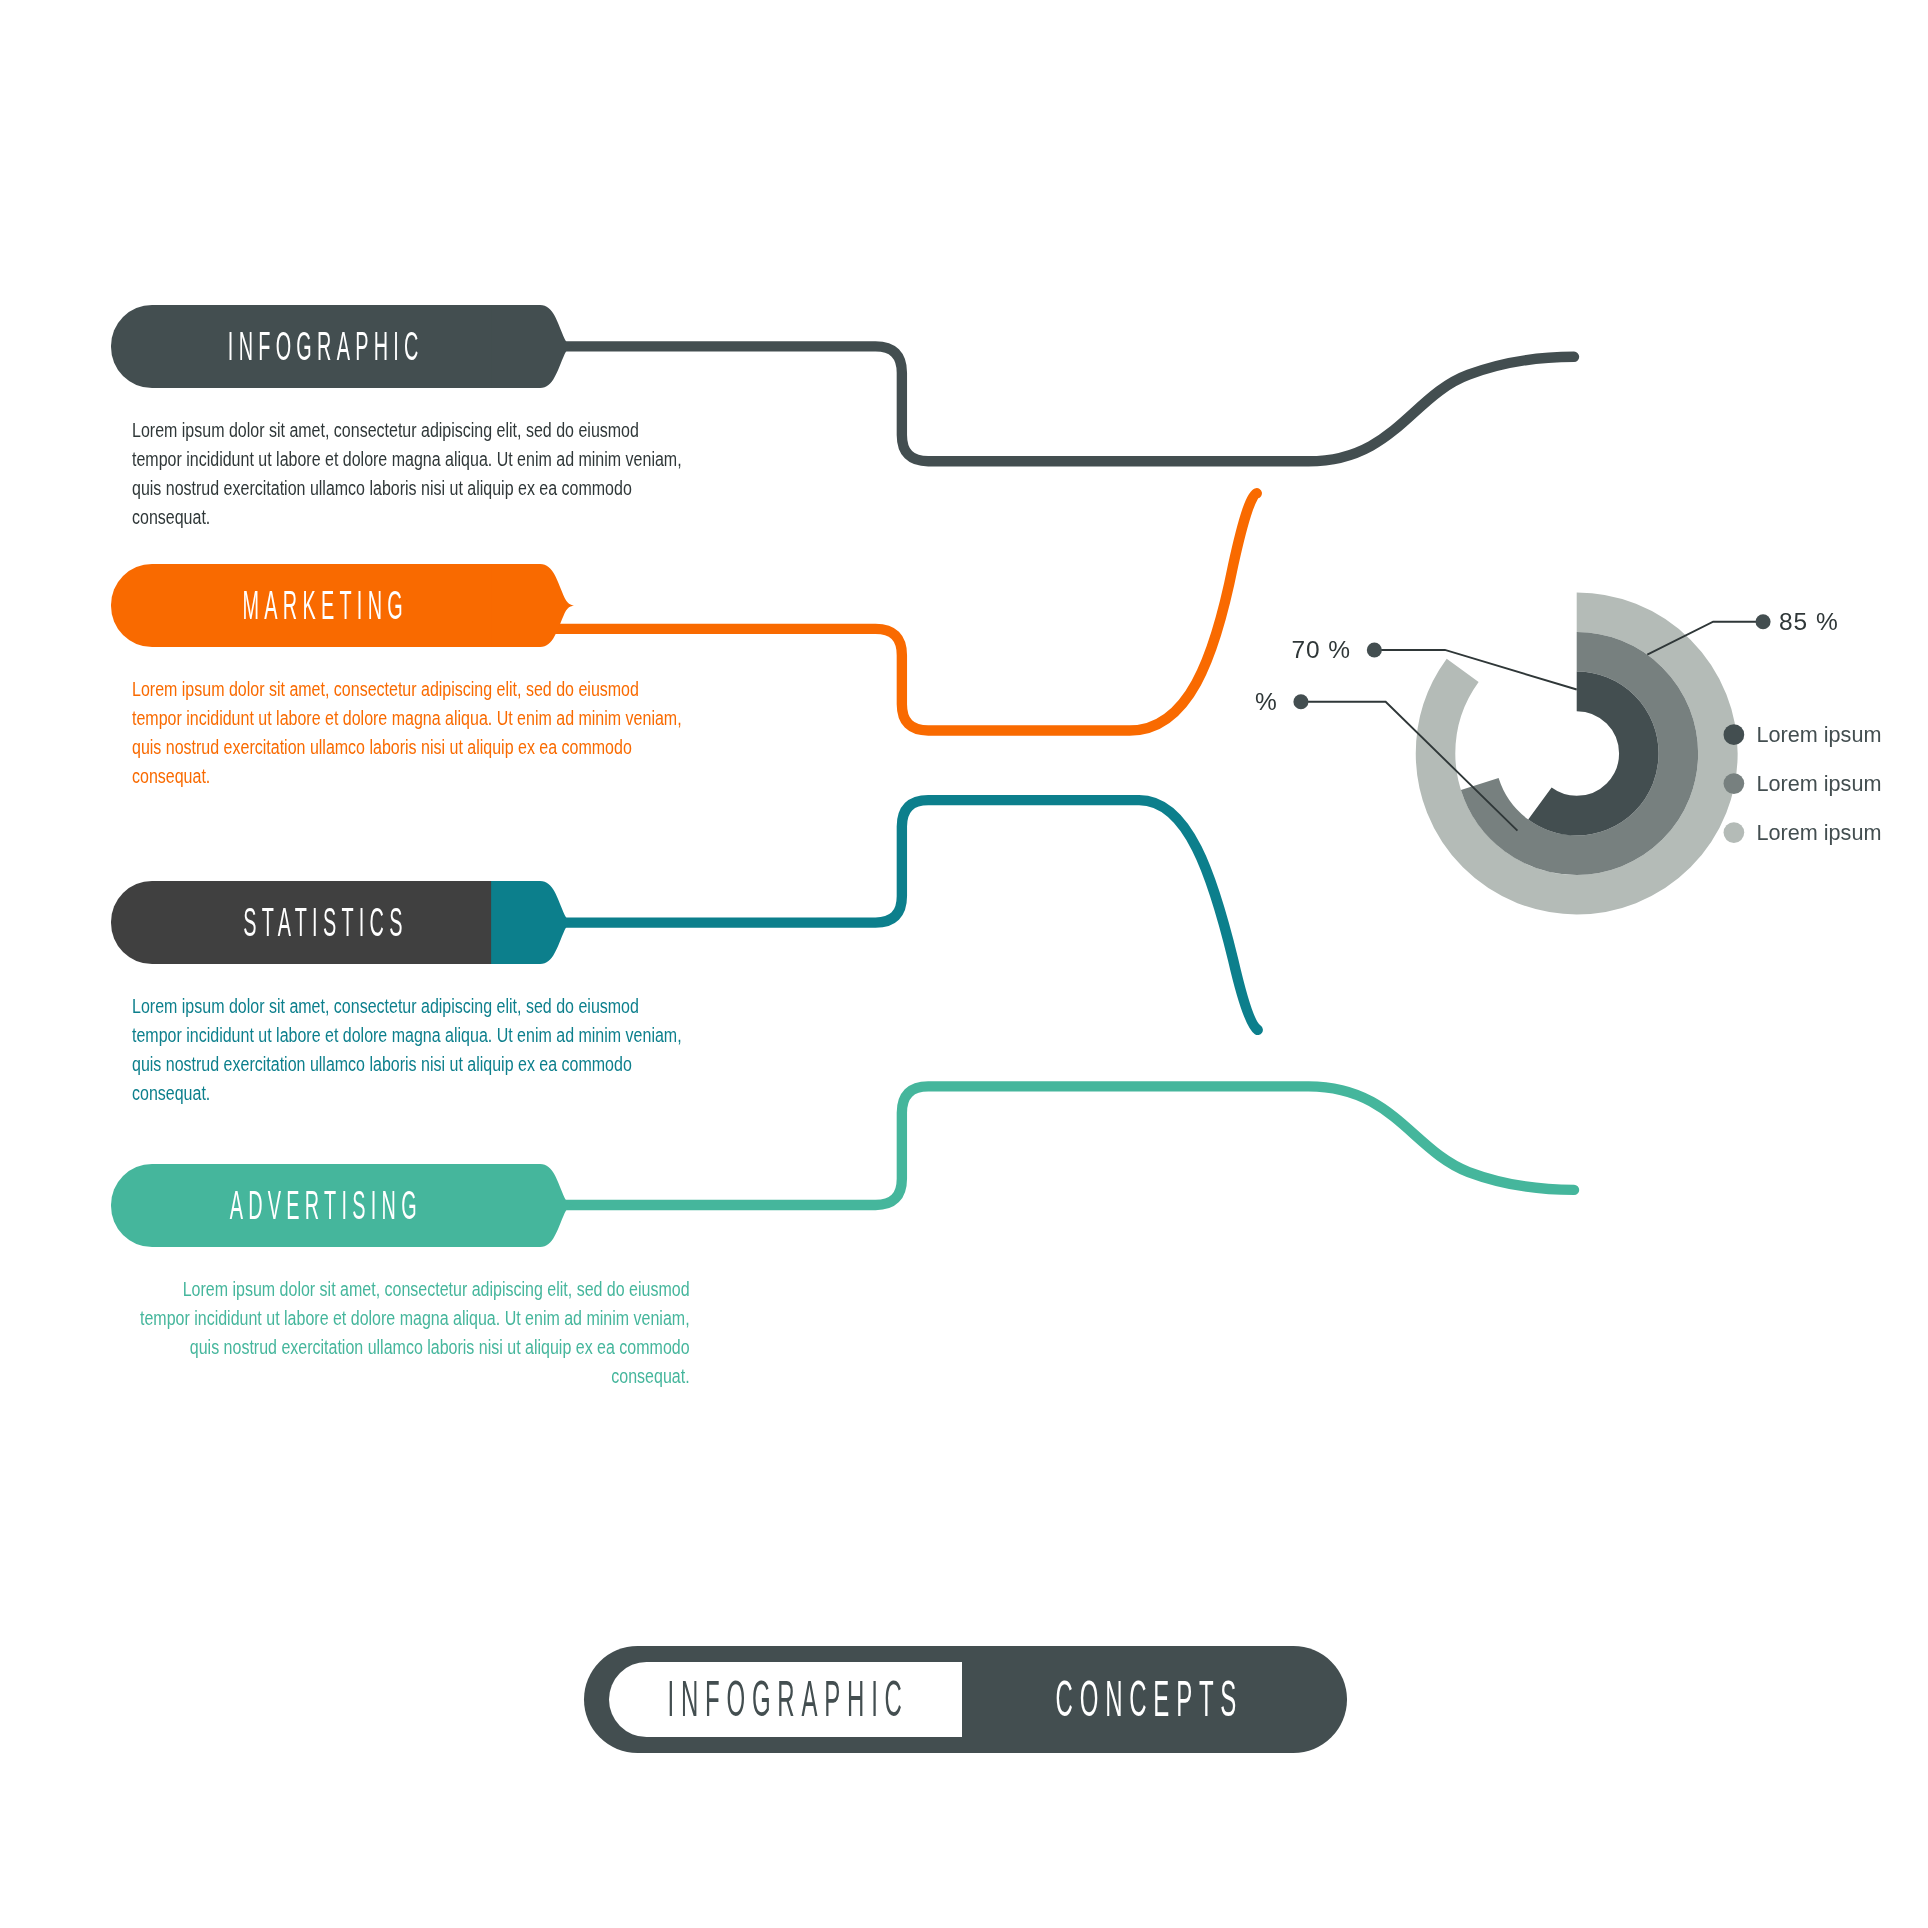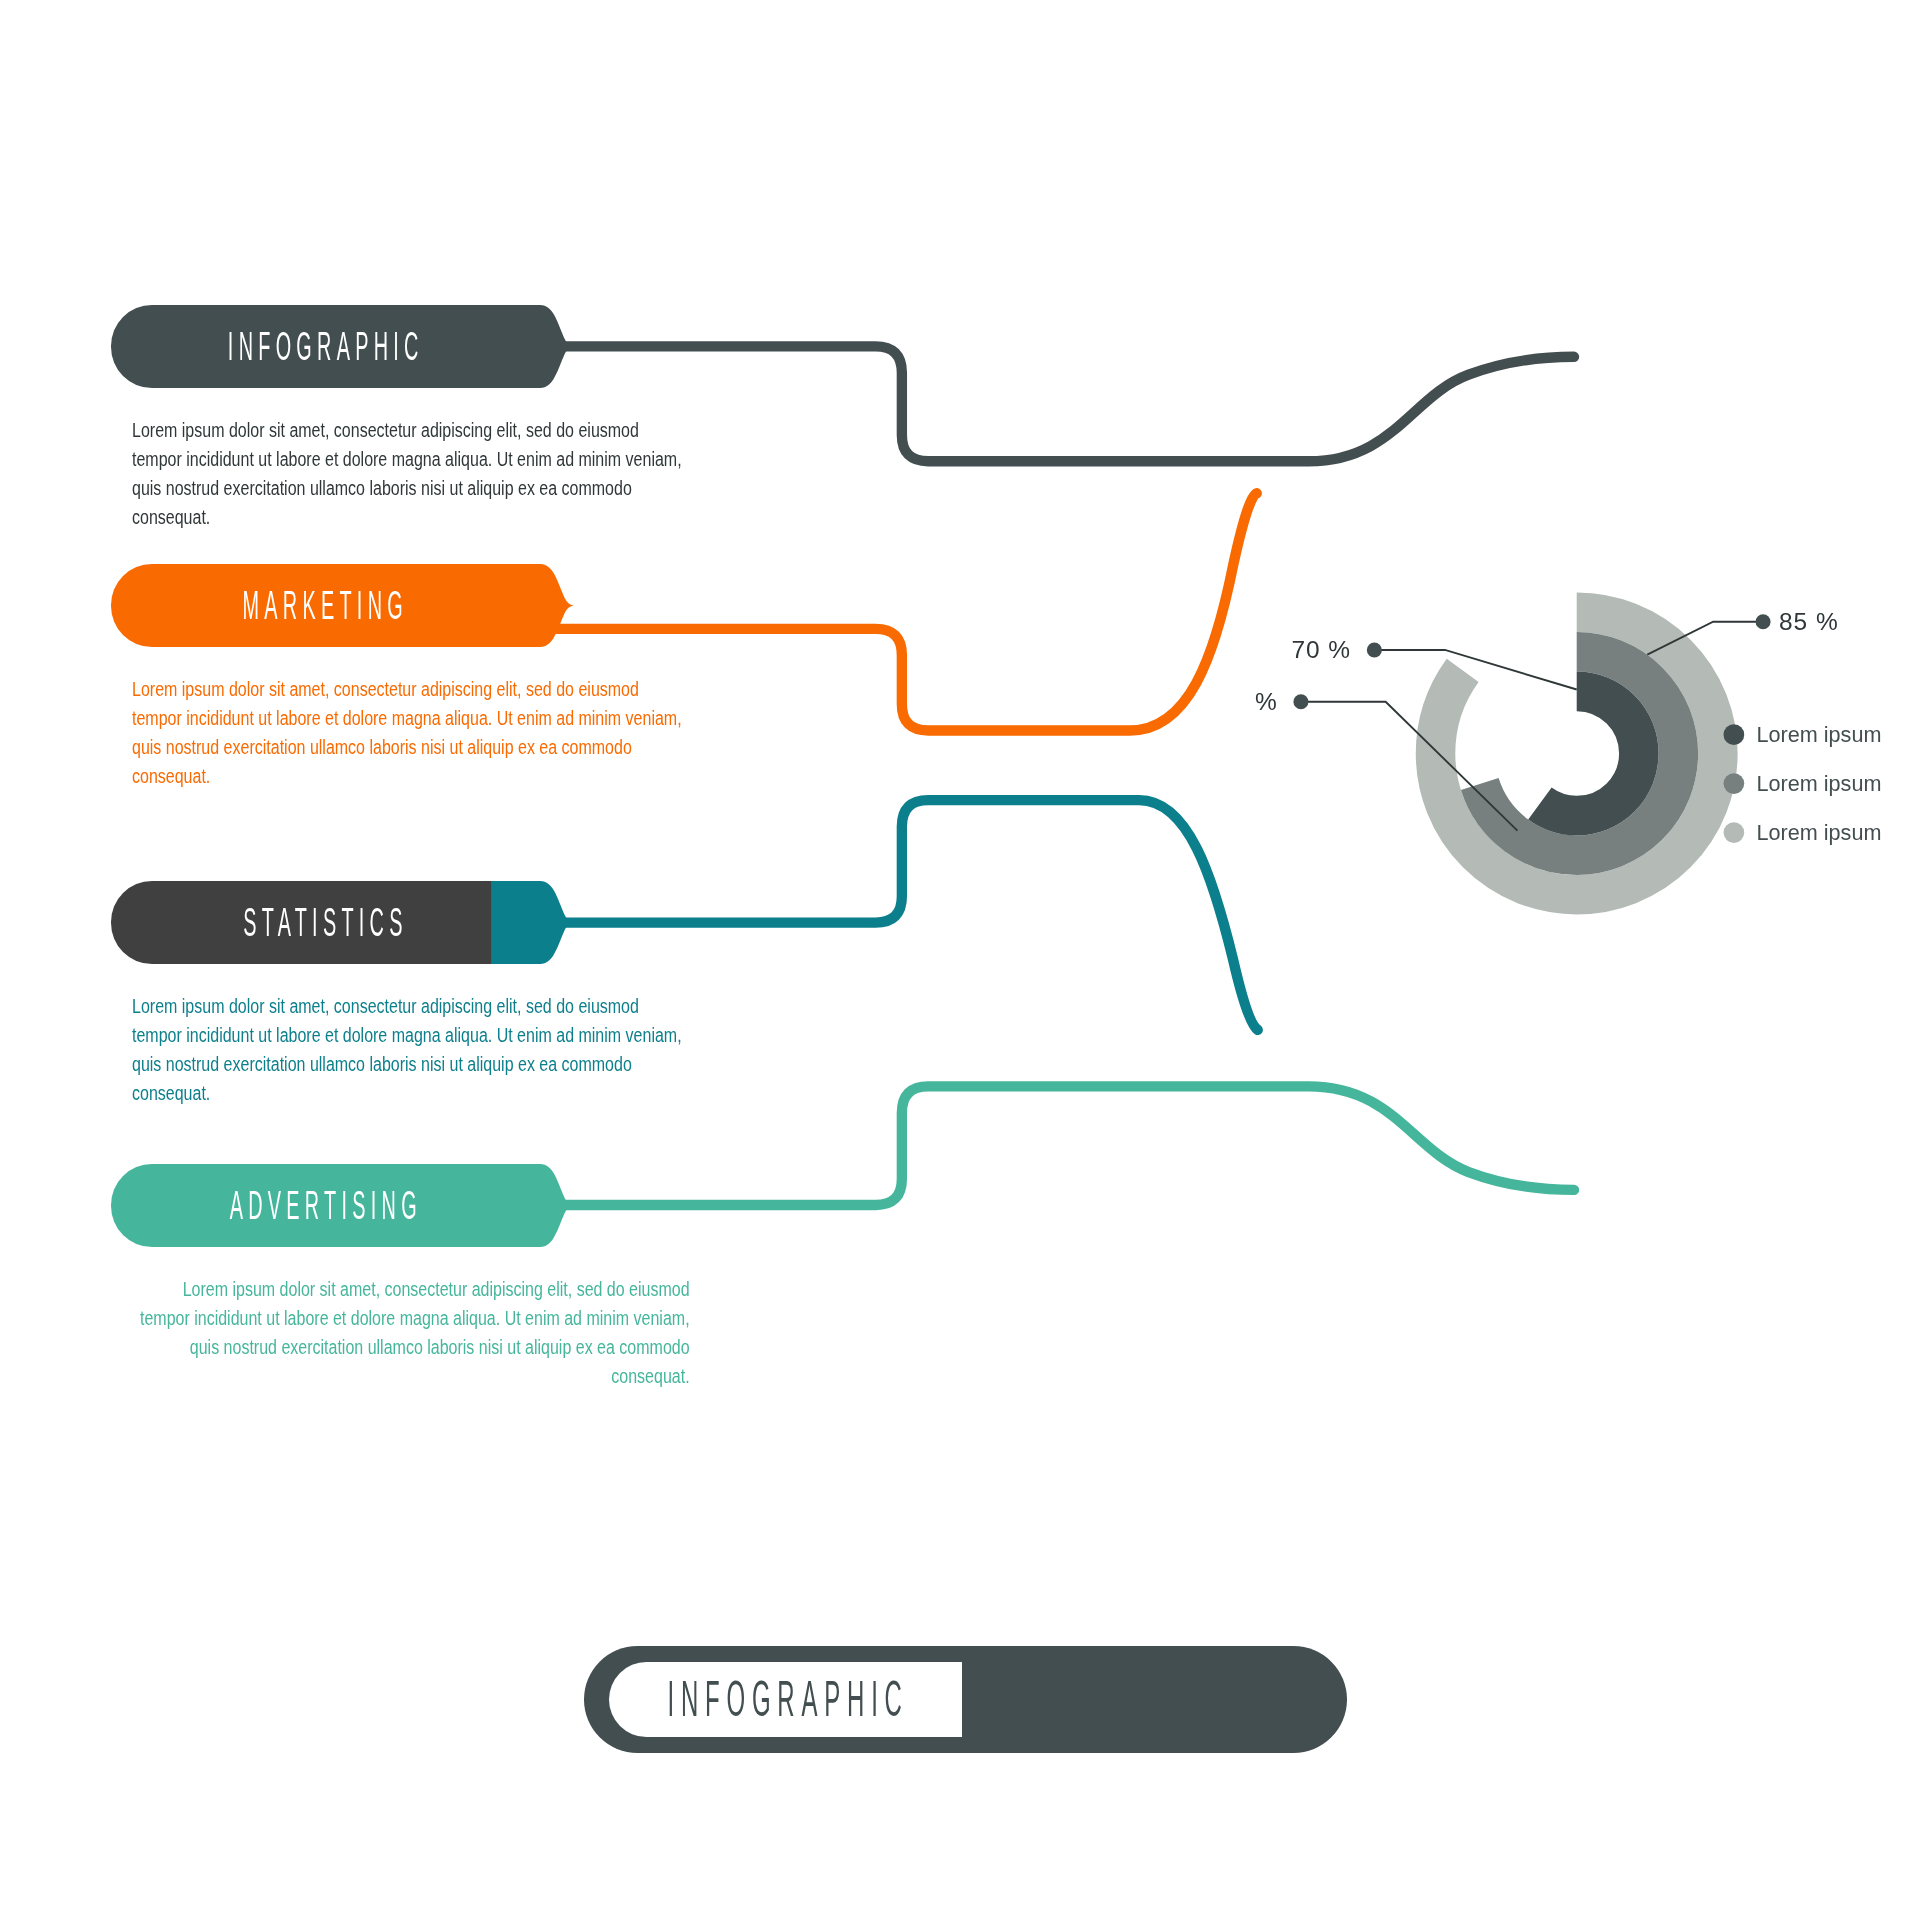--- a/index.html
+++ b/index.html
@@ -257,16 +257,19 @@
 
       <circle cx="512" cy="284" r="11" fill="#b4bbb7"></circle>
       <text class="legend-text" x="536" y="292">Lorem ipsum</text>
     </g>
   </svg>
 
   <div id="badge">
     <div id="badge-white-panel">
       <span class="badge-word" id="badge-word-1">INFOGRAPHIC</span>
     </div>
+    <div id="badge-dark-panel">
+      <span class="badge-word" id="badge-word-2">CONCEPTS</span>
+    </div>
   </div>
 
 </div>
 
 
 </body></html>

